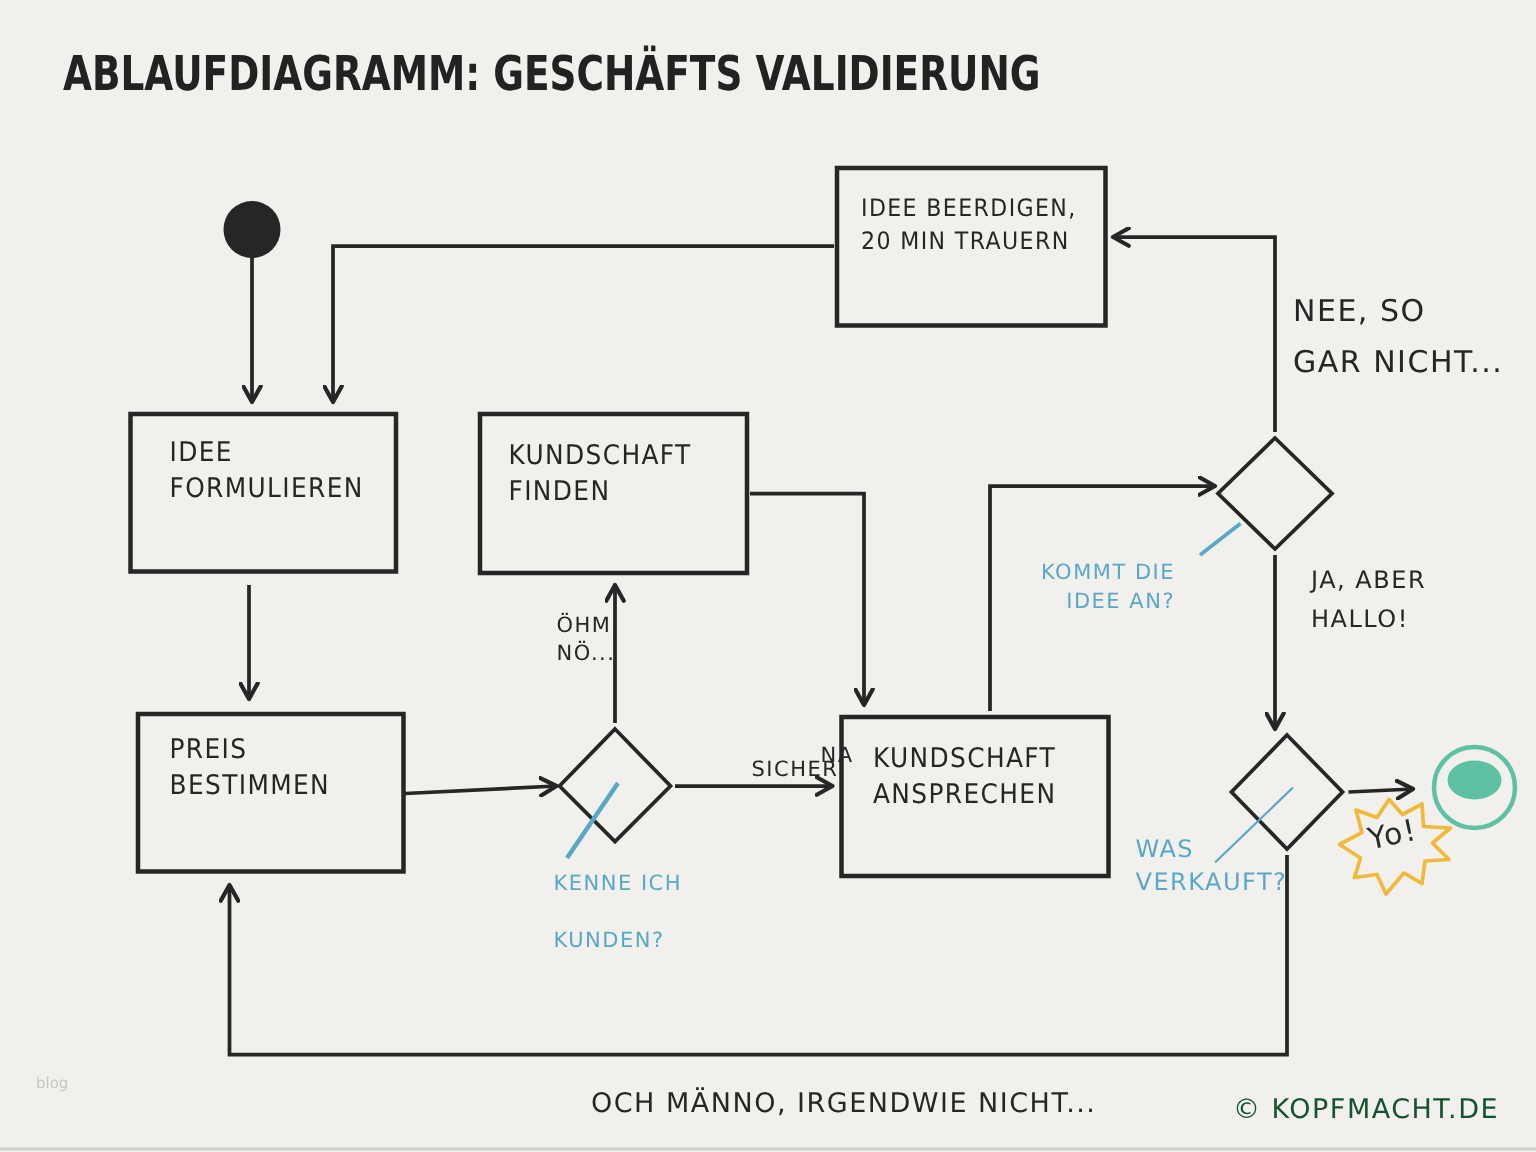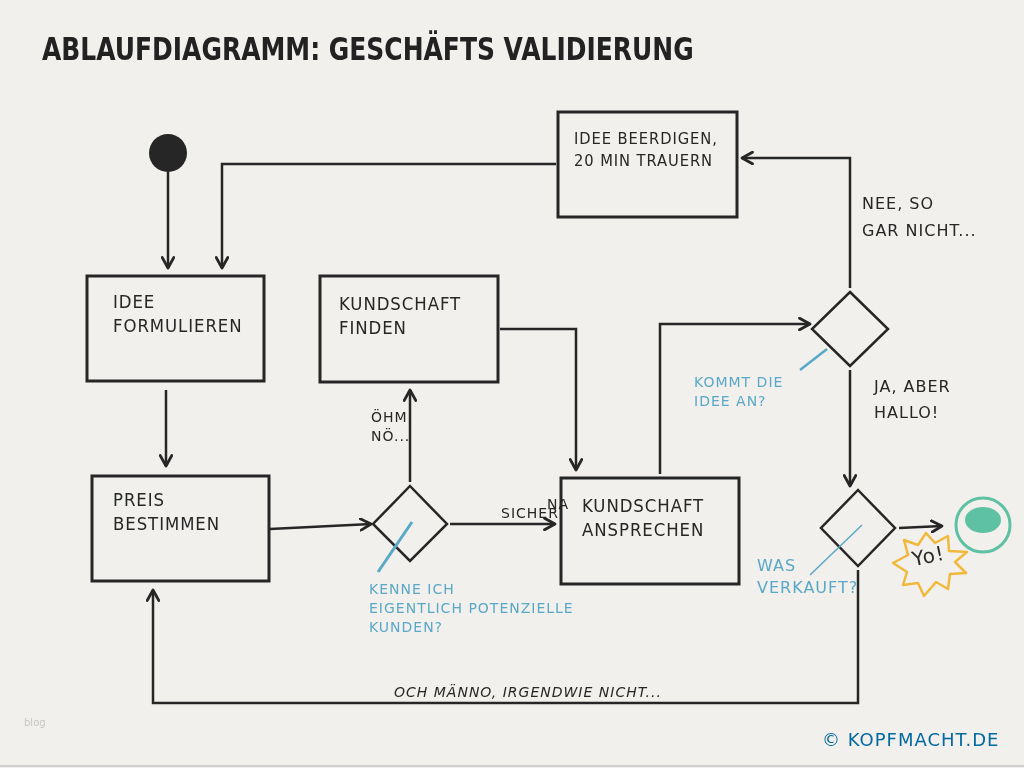--- a/index.html
+++ b/index.html
@@ -19,26 +19,26 @@
       font-weight: normal;
       line-height: 1.35;
       white-space: pre;
     }
     .title {
       left: 42px; top: 28px; font-size: 32px; letter-spacing: 0px;
       font-family: "DejaVu Sans", sans-serif; font-weight: bold;
       transform: scaleX(0.78); transform-origin: left top; color: #222;
     }
     .box-label { font-size: 18px; transform: scaleX(0.92); transform-origin: left top; }
-    .edge-label { font-size: 16px; }
+    .edge-label { font-size: 20px; }
     .blue { color: #5aa8c8; font-size: 14px; }
     .small-black { font-size: 14px; margin-left: 39px; }
-    .footer-label { left: 394px; top: 683px; font-size: 14px; font-style: italic; }
+    .footer-label { left: 394px; top: 724px; font-size: 18px; }
     .blog { left: 24px; top: 716px; font-size: 10px; color: #c6c6c6; text-transform: none; letter-spacing: 0; }
-    .copyright { left: 822px; top: 728px; font-size: 18px; color: #0369a1; letter-spacing: 1px; }
+    .copyright { left: 822px; top: 728px; font-size: 18px; color: #14532d; letter-spacing: 1px; }
     .yo {
       left: 912px; top: 543px; font-size: 20px; transform: rotate(-12deg);
       text-transform: none; color: #2a2a2a;
     }
   </style>
 </head>
 <body>
 
 <svg id="canvas" width="1024" height="768">
   <defs>
@@ -93,18 +93,18 @@
 <div class="txt box-label" style="left:574px; top:128px; font-size:16px;"><span>IDEE BEERDIGEN,</span><br><span>20 MIN TRAUERN</span></div>
 
 <div class="txt small-black" style="left:332px; top:408px;"><span>ÖHM,</span><br><span>NÖ...</span></div>
 <div class="txt small-black" style="left:508px; top:495px;text-align:center;">NA</div>
 <div class="txt small-black" style="left:462px; top:504px;">SICHER</div>
 <div class="txt edge-label" style="left:862px; top:190px; line-height:1.7;"><span>NEE, SO</span><br><span>GAR NICHT...</span></div>
 <div class="txt" style="left:874px; top:374px; font-size:16px; line-height:1.6;"><span>JA, ABER</span><br><span>HALLO!</span></div>
 <div class="txt yo">Yo!</div>
 <div class="txt footer-label">OCH MÄNNO, IRGENDWIE NICHT...</div>
 
-<div class="txt blue" style="left:333px; top:580px;margin-left:36px;"><span>KENNE ICH</span><br><span>EIGENTLICH POTENZIELLE</span><br><span>KUNDEN?</span></div>
-<div class="txt blue" style="left:694px; top:373px; text-align:left;"><span>KOMMT DIE</span><br><span>IDEE AN?</span></div>
+<div class="txt blue" style="left:333px; top:580px;margin-left:36px;"><span>KENNE ICH</span><br><br><span>KUNDEN?</span></div>
+<div class="txt blue" style="left:694px; top:373px; text-align:right;"><span>KOMMT DIE</span><br><span>IDEE AN?</span></div>
 <div class="txt blue" style="left:757px; top:555px; font-size:16px;"><span>WAS</span><br><span>VERKAUFT?</span></div>
 
 <div class="txt blog">blog</div>
 <div class="txt copyright">© KOPFMACHT.DE</div>
 
 </body></html>

